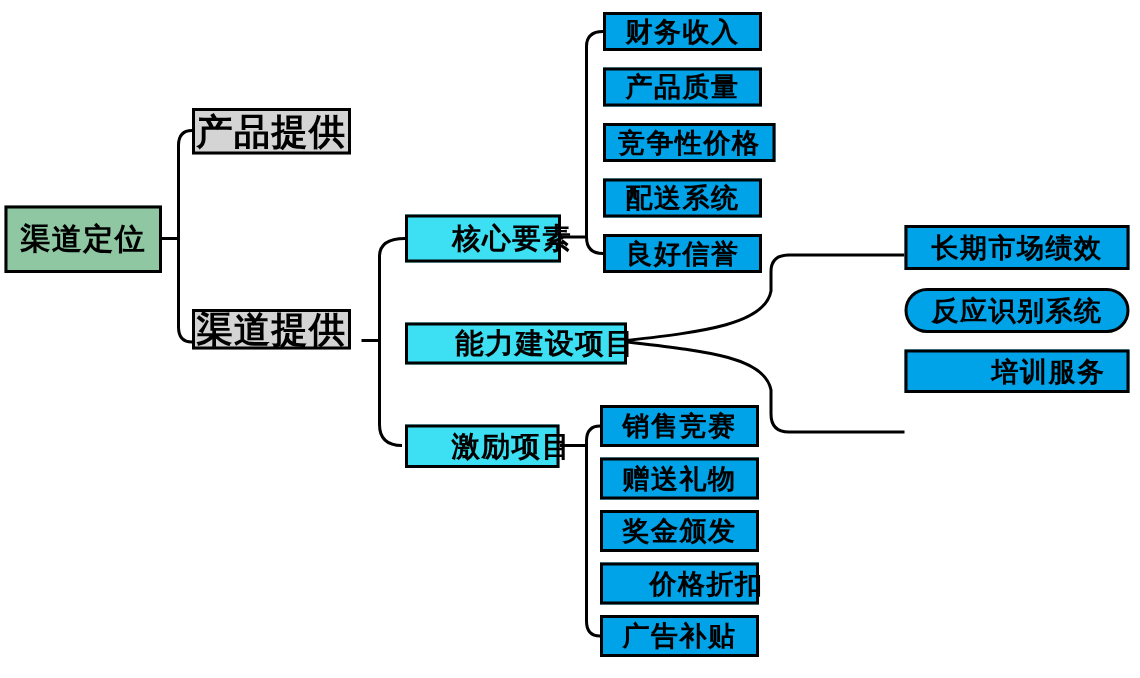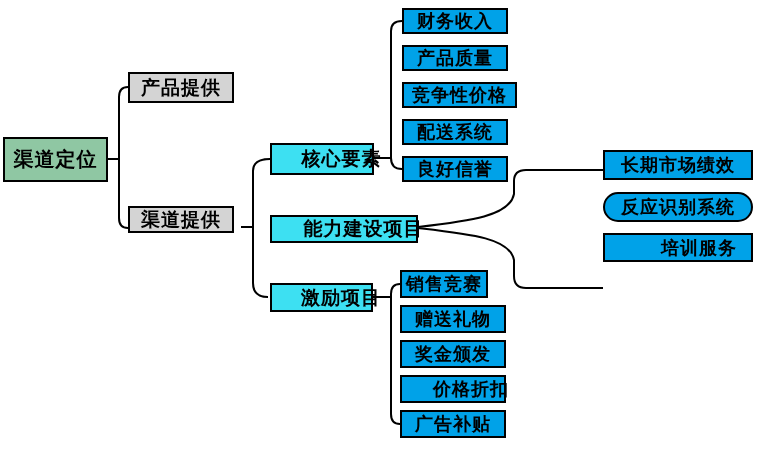--- a/index.html
+++ b/index.html
@@ -26,21 +26,21 @@
     justify-content: center;
     border: 2px solid #000000;
     box-sizing: border-box;
     font-weight: bold;
     color: #000000;
     font-size: 18px;
     letter-spacing: 1px;
     white-space: nowrap;
   }
   .box.root  { background: #8FC7A3; font-size: 20px; }
-  .box.gray  { background: #D4D4D4; font-size: 19px; }
+  .box.gray  { background: #D4D4D4; font-size: 24px; }
   .box.cyan  { background: #3DE0F2; font-size: 19px; padding-left: 39px; }
   .box.blue  { background: #00A2E8; font-size: 18px; }
 </style>
 </head>
 <body>
 
 <div class="stage">
 
   <svg class="connectors" viewBox="0 0 760 452" xmlns="http://www.w3.org/2000/svg" fill="none" stroke="#000000" stroke-width="2">
 
@@ -72,19 +72,19 @@
   <div class="box blue" style="left:402px; top:8px; width:106px; height:26px;">财务收入</div>
   <div class="box blue" style="left:402px; top:45px; width:106px; height:26px;">产品质量</div>
   <div class="box blue" style="left:402px; top:82px; width:115px; height:26px;">竞争性价格</div>
   <div class="box blue" style="left:402px; top:119px; width:106px; height:26px;">配送系统</div>
   <div class="box blue" style="left:402px; top:156px; width:106px; height:26px;">良好信誉</div>
 
   <div class="box blue" style="left:603px; top:150px; width:150px; height:30px;">长期市场绩效</div>
   <div class="box blue" style="left:603px; top:192px; width:150px; height:30px;border-radius:15px;">反应识别系统</div>
   <div class="box blue" style="left:603px; top:233px; width:150px; height:29px;padding-left:42px;">培训服务</div>
 
-  <div class="box blue" style="left:400px; top:270px; width:88px; height:28px;">销售竞赛</div>
+  <div class="box blue" style="left:400px; top:270px; width:106px; height:28px;">销售竞赛</div>
   <div class="box blue" style="left:400px; top:305px; width:106px; height:28px;">赠送礼物</div>
   <div class="box blue" style="left:400px; top:340px; width:106px; height:28px;">奖金颁发</div>
   <div class="box blue" style="left:400px; top:375px; width:106px; height:28px;padding-left:36px;">价格折扣</div>
   <div class="box blue" style="left:400px; top:410px; width:106px; height:28px;">广告补贴</div>
 
 </div>
 
 </body></html>

